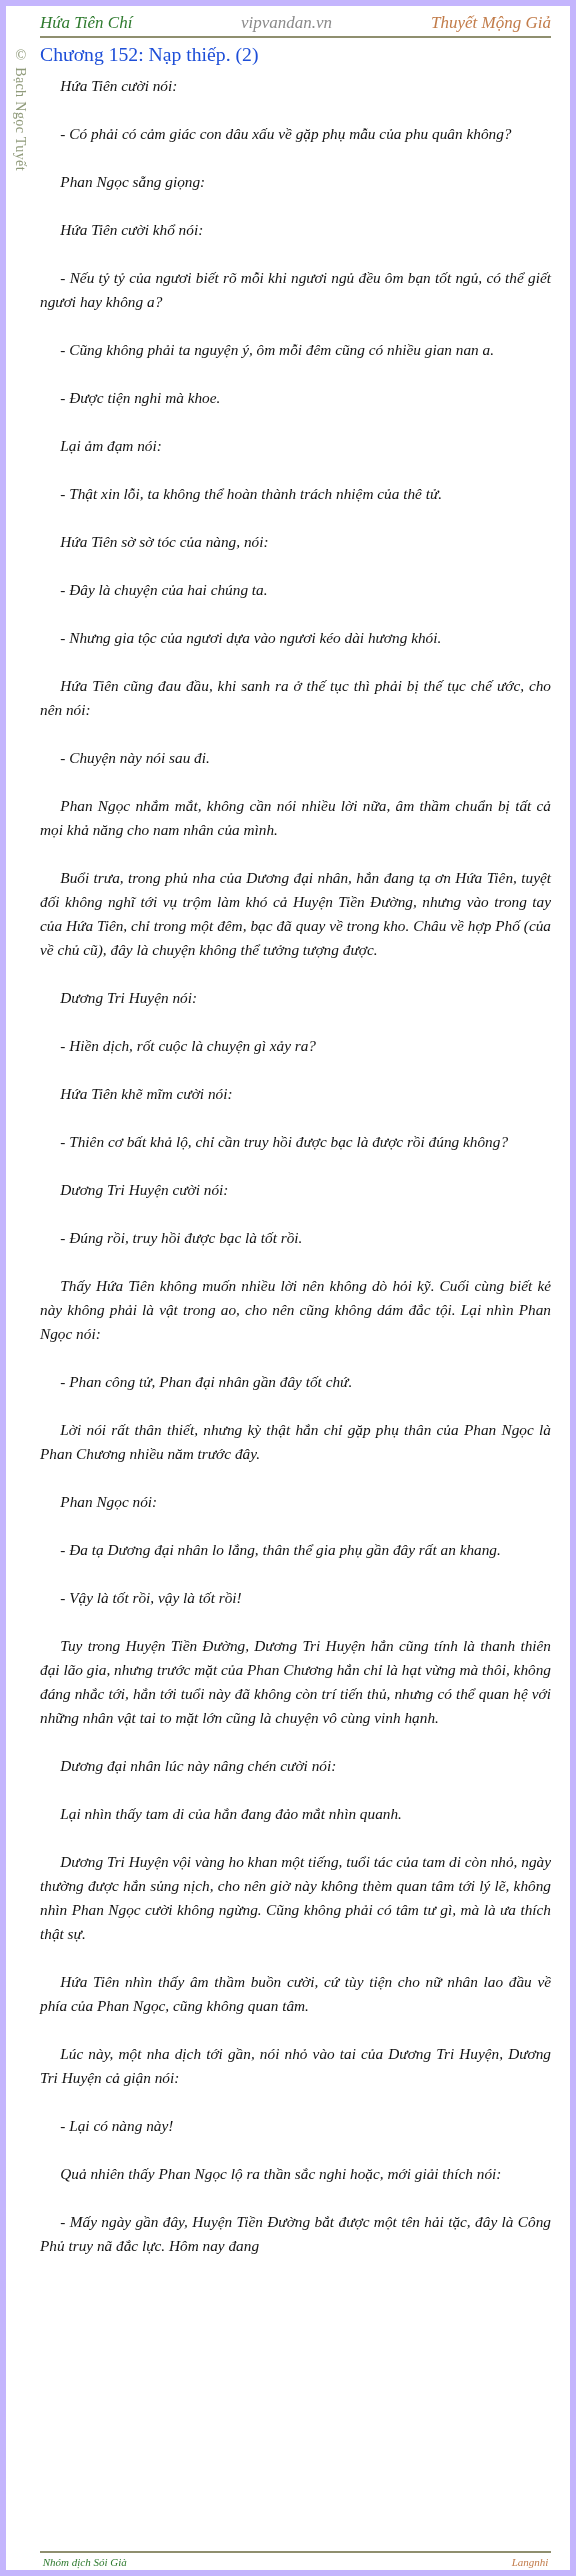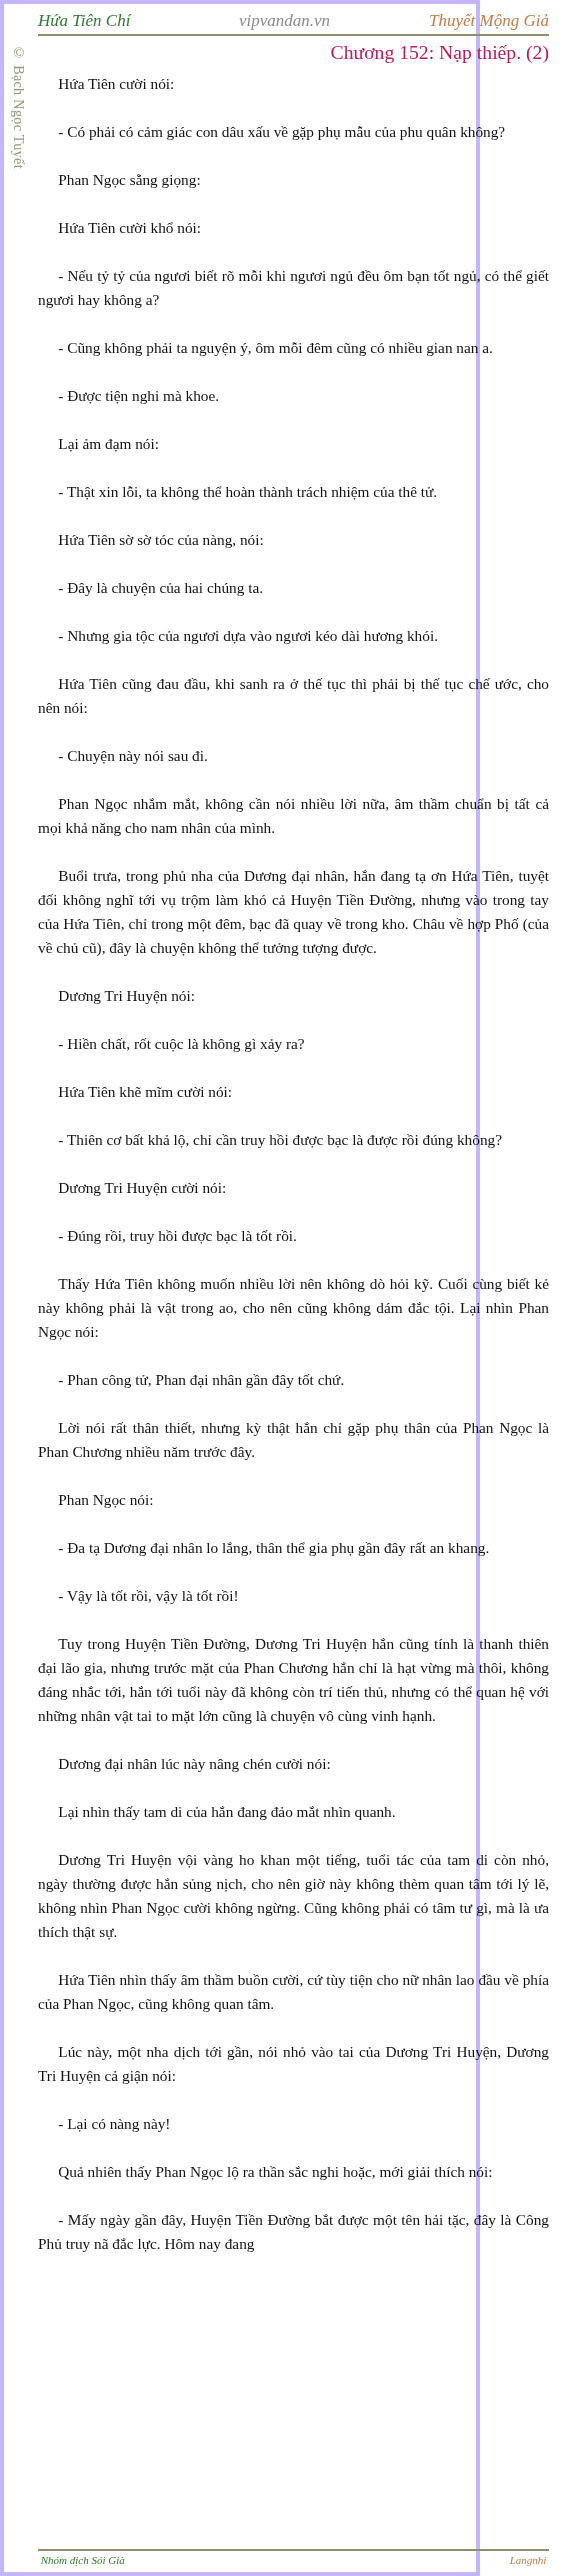--- a/index.html
+++ b/index.html
@@ -6,23 +6,23 @@
     body {
       width: 576px;
       height: 2576px;
       position: relative;
       overflow: hidden;
       font-family: "Liberation Serif", "DejaVu Serif", serif;
     }
     .frame {
       position: absolute;
       left: 0; top: 0;
-      width: 480px; height: 2576px;
+      width: 576px; height: 2576px;
       box-sizing: border-box;
-      border: 4px solid #c4b5fd;
+      border: 6px solid #c4b5fd;
       background: #ffffff;
     }
     .header {
       position: absolute;
       left: 34px; top: 5.4px;
       width: 511px; height: 23px;
       font-style: italic;
       font-size: 17px;
     }
     .header .left { position: absolute; left: 0; top: 1.4px; color: #2e7a2e; }
@@ -32,22 +32,22 @@
       position: absolute;
       left: 34px; width: 511px; height: 2px;
       background: #8f8f6f;
     }
     .rule.top { top: 30px; }
     .rule.bottom { top: 2545px; }
     .title {
       position: absolute;
       left: 34px; top: 35px;
       width: 511px;
-      text-align: right;
-      color: #be185d;
+      text-align: left;
+      color: #1d4ed8;
       font-size: 19.7px;
       line-height: 27px;
     }
     .watermark {
       position: absolute;
       left: 2.7px; top: 41px;
       width: 20.3px;
       writing-mode: vertical-rl;
       color: #8f9a7a;
       font-size: 14.2px;
@@ -59,20 +59,21 @@
       left: 34px; top: 68px;
       width: 511px;
       font-size: 15.3px;
       line-height: 24px;
       color: #111111;
       text-align: justify;
     }
     .content p {
       margin: 0 0 24px 0;
       text-indent: 20.3px;
+      font-style: italic;
     }
     .footer {
       position: absolute;
       left: 34px; top: 2550px;
       width: 511px; height: 23px;
       font-style: italic;
       font-size: 11px;
       text-decoration: underline;
     }
     .footer .left { position: absolute; left: 2.7px; top: 0; color: #2e7a2e; }
@@ -105,21 +106,21 @@
     <p>Lại ảm đạm nói:</p>
     <p>- Thật xin lỗi, ta không thể hoàn thành trách nhiệm của thê tử.</p>
     <p>Hứa Tiên sờ sờ tóc của nàng, nói:</p>
     <p>- Đây là chuyện của hai chúng ta.</p>
     <p>- Nhưng gia tộc của ngươi dựa vào ngươi kéo dài hương khói.</p>
     <p>Hứa Tiên cũng đau đầu, khi sanh ra ở thế tục thì phải bị thế tục chế ước, cho nên nói:</p>
     <p>- Chuyện này nói sau đi.</p>
     <p>Phan Ngọc nhắm mắt, không cần nói nhiều lời nữa, âm thầm chuẩn bị tất cả mọi khả năng cho nam nhân của mình.</p>
     <p>Buổi trưa, trong phủ nha của Dương đại nhân, hắn đang tạ ơn Hứa Tiên, tuyệt đối không nghĩ tới vụ trộm làm khó cả Huyện Tiền Đường, nhưng vào trong tay của Hứa Tiên, chỉ trong một đêm, bạc đã quay về trong kho. Châu về hợp Phố (của về chủ cũ), đây là chuyện không thể tưởng tượng được.</p>
     <p>Dương Tri Huyện nói:</p>
-    <p>- Hiền chất, rốt cuộc là không gì xảy ra?</p>
+    <p>- Hiền dịch, rốt cuộc là chuyện gì xảy ra?</p>
     <p>Hứa Tiên khẽ mĩm cười nói:</p>
     <p>- Thiên cơ bất khả lộ, chỉ cần truy hồi được bạc là được rồi đúng không?</p>
     <p>Dương Tri Huyện cười nói:</p>
     <p>- Đúng rồi, truy hồi được bạc là tốt rồi.</p>
     <p>Thấy Hứa Tiên không muốn nhiều lời nên không dò hỏi kỹ. Cuối cùng biết kẻ này không phải là vật trong ao, cho nên cũng không dám đắc tội. Lại nhìn Phan Ngọc nói:</p>
     <p>- Phan công tử, Phan đại nhân gần đây tốt chứ.</p>
     <p>Lời nói rất thân thiết, nhưng kỳ thật hắn chỉ gặp phụ thân của Phan Ngọc là Phan Chương nhiều năm trước đây.</p>
     <p>Phan Ngọc nói:</p>
     <p>- Đa tạ Dương đại nhân lo lắng, thân thể gia phụ gần đây rất an khang.</p>
     <p>- Vậy là tốt rồi, vậy là tốt rồi!</p>

